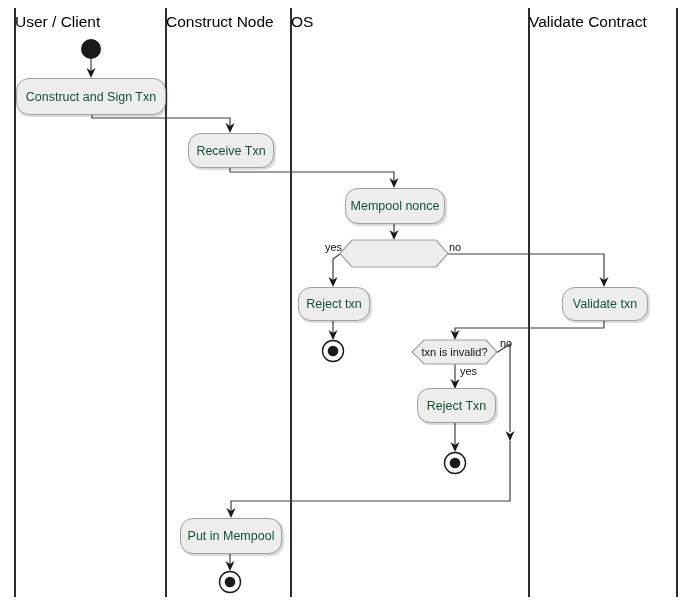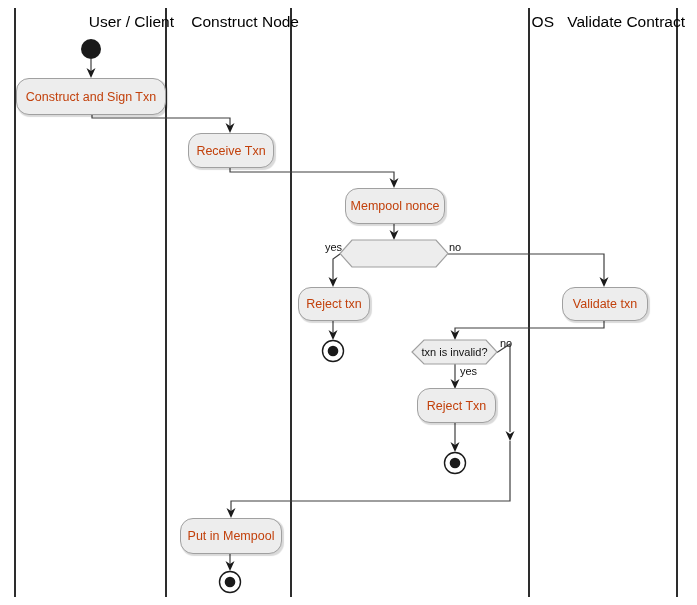--- a/index.html
+++ b/index.html
@@ -15,38 +15,37 @@
     position: absolute;
     top: 8px;
     width: 2px;
     height: 589px;
     background: #2d2d2d;
   }
   .lane-title {
     position: absolute;
     top: 13px;
     height: 20px;
-    text-align: right;
+    text-align: left;
     font-size: 15.5px;
     color: #000000;
     white-space: nowrap;
-    margin-left: 8px;
   }
   svg.wires { position: absolute; left: 0; top: 0; }
   .node {
     position: absolute;
     background: #ededed;
     border: 1.2px solid #a0a0a0;
     border-radius: 13px;
     box-shadow: 1.5px 1.5px 1px rgba(0,0,0,0.15);
     display: flex;
     align-items: center;
     justify-content: center;
     font-size: 12.5px;
-    color: #c2410c;
+    color: #14532d;
     white-space: nowrap;
   }
   .hex-label {
     position: absolute;
     display: flex;
     align-items: center;
     justify-content: center;
     font-size: 11px;
     color: #111111;
     white-space: nowrap;
@@ -65,21 +64,21 @@
 <div id="canvas">
 
   <div class="lane-line" style="left:14px"></div>
   <div class="lane-line" style="left:165px"></div>
   <div class="lane-line" style="left:290px"></div>
   <div class="lane-line" style="left:528px"></div>
   <div class="lane-line" style="left:676px"></div>
 
   <div class="lane-title" style="left:15px;  width:151px">User / Client</div>
   <div class="lane-title" style="left:166px; width:125px">Construct Node</div>
-  <div class="lane-title" style="left:308px; width:238px">OS</div>
+  <div class="lane-title" style="left:291px; width:238px">OS</div>
   <div class="lane-title" style="left:529px; width:148px">Validate Contract</div>
 
   <svg class="wires" width="697" height="605" viewBox="0 0 697 605">
     <g stroke="#3f3f3f" stroke-width="1.2" fill="none">
       <path d="M91,59 V71"></path>
       <path d="M92,113 V118 H230 V126"></path>
       <path d="M230,166 V172 H394 V181"></path>
       <path d="M394,222 V233"></path>
       <path d="M340,254 L333,259 V280"></path>
       <path d="M448,254 H604 V280"></path>

